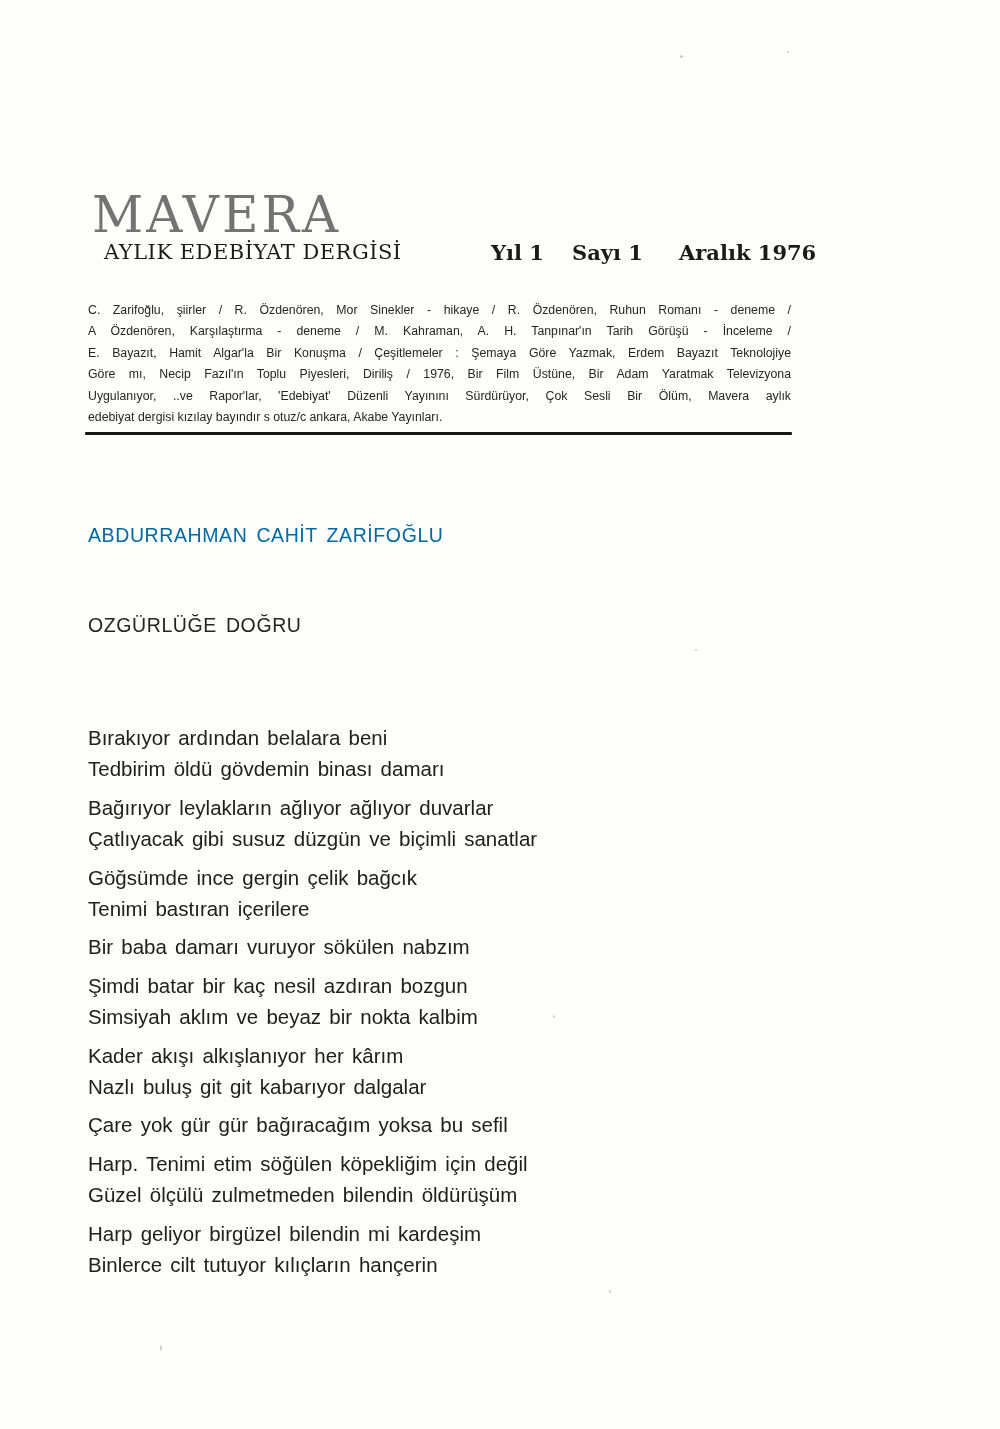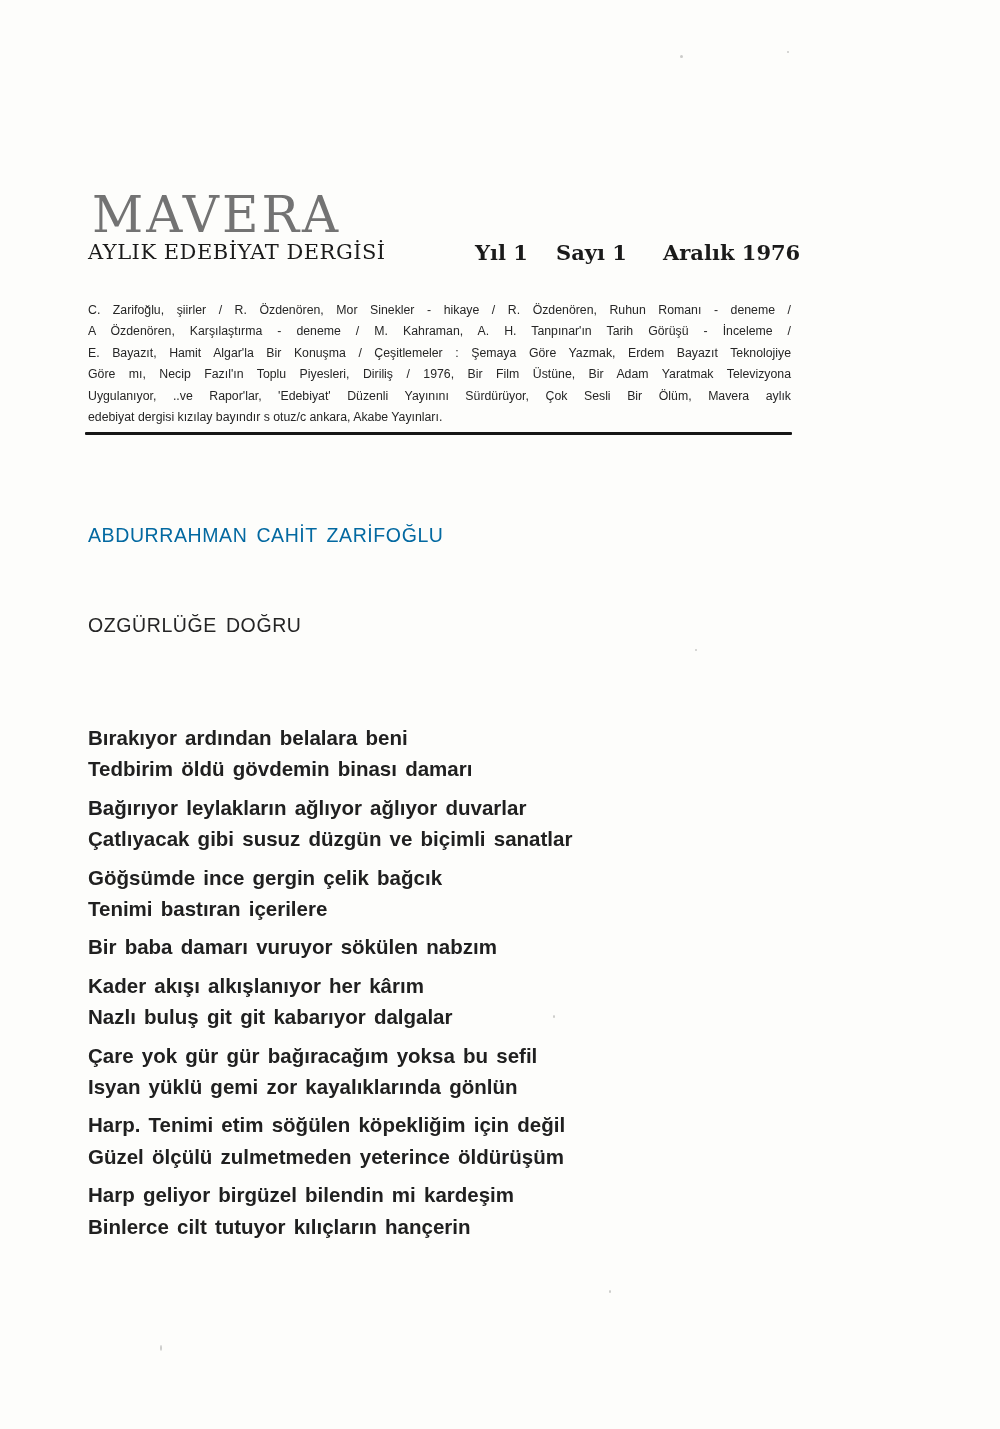--- a/index.html
+++ b/index.html
@@ -30,21 +30,21 @@
     top: 186px;
     font-family: "DejaVu Serif", "Liberation Serif", serif;
     font-weight: 400;
     font-size: 50px;
     letter-spacing: 3px;
     color: #737373;
     white-space: nowrap;
   }
   .masthead-row {
     position: absolute;
-    left: 0; top: 240px;
+    left: 16px; top: 240px;
     width: 980px;
     height: 26px;
     font-family: "DejaVu Serif", "Liberation Serif", serif;
     font-size: 21px;
     color: #1a1a1a;
     white-space: nowrap;
   }
   .masthead-subtitle { position: absolute; left: 88px; top: 0; letter-spacing: 0.5px; }
   .issue-year   { position: absolute; left: 475px; top: 0; font-weight: 700; }
   .issue-number { position: absolute; left: 556px; top: 0; font-weight: 700; }
@@ -107,21 +107,21 @@
     position: absolute;
     left: 88px;
     top: 722px;
     font-family: "Liberation Sans", "DejaVu Sans", sans-serif;
     font-size: 20.5px;
     line-height: 31.4px;
     word-spacing: 2.5px;
     color: #202020;
   }
   .stanza { margin: 0 0 7px 0; }
-  .poem-line { margin: 0; white-space: nowrap; font-weight: bold; }
+  .poem-line { margin: 0; white-space: nowrap; }
 </style>
 </head>
 <body>
 
 <div class="page">
 
   <div class="masthead-title">MAVERA</div>
 
   <div class="masthead-row">
     <span class="masthead-subtitle">AYLIK EDEBİYAT DERGİSİ</span>
@@ -154,30 +154,33 @@
       <p class="poem-line">Çatlıyacak gibi susuz düzgün ve biçimli sanatlar</p>
     </div>
     <div class="stanza">
       <p class="poem-line">Göğsümde ince gergin çelik bağcık</p>
       <p class="poem-line">Tenimi bastıran içerilere</p>
     </div>
     <div class="stanza">
       <p class="poem-line">Bir baba damarı vuruyor sökülen nabzım</p>
     </div>
     <div class="stanza">
+      <p class="poem-line">Şimdi batar bir kaç nesil azdıran bozgun</p>
+      <p class="poem-line">Simsiyah aklım ve beyaz bir nokta kalbim</p>
+    </div>
+    <div class="stanza">
       <p class="poem-line">Kader akışı alkışlanıyor her kârım</p>
       <p class="poem-line">Nazlı buluş git git kabarıyor dalgalar</p>
     </div>
     <div class="stanza">
       <p class="poem-line">Çare yok gür gür bağıracağım yoksa bu sefil</p>
-      <p class="poem-line">Isyan yüklü gemi zor kayalıklarında gönlün</p>
     </div>
     <div class="stanza">
       <p class="poem-line">Harp. Tenimi etim söğülen köpekliğim için değil</p>
-      <p class="poem-line">Güzel ölçülü zulmetmeden yeterince öldürüşüm</p>
+      <p class="poem-line">Güzel ölçülü zulmetmeden bilendin öldürüşüm</p>
     </div>
     <div class="stanza">
       <p class="poem-line">Harp geliyor birgüzel bilendin mi kardeşim</p>
       <p class="poem-line">Binlerce cilt tutuyor kılıçların hançerin</p>
     </div>
   </div>
 
   <div class="speck" style="left:680px; top:55px;  width:3px; height:3px;"></div>
   <div class="speck" style="left:787px; top:51px;  width:2px; height:2px;"></div>
   <div class="speck" style="left:695px; top:649px; width:2px; height:2px;"></div>

